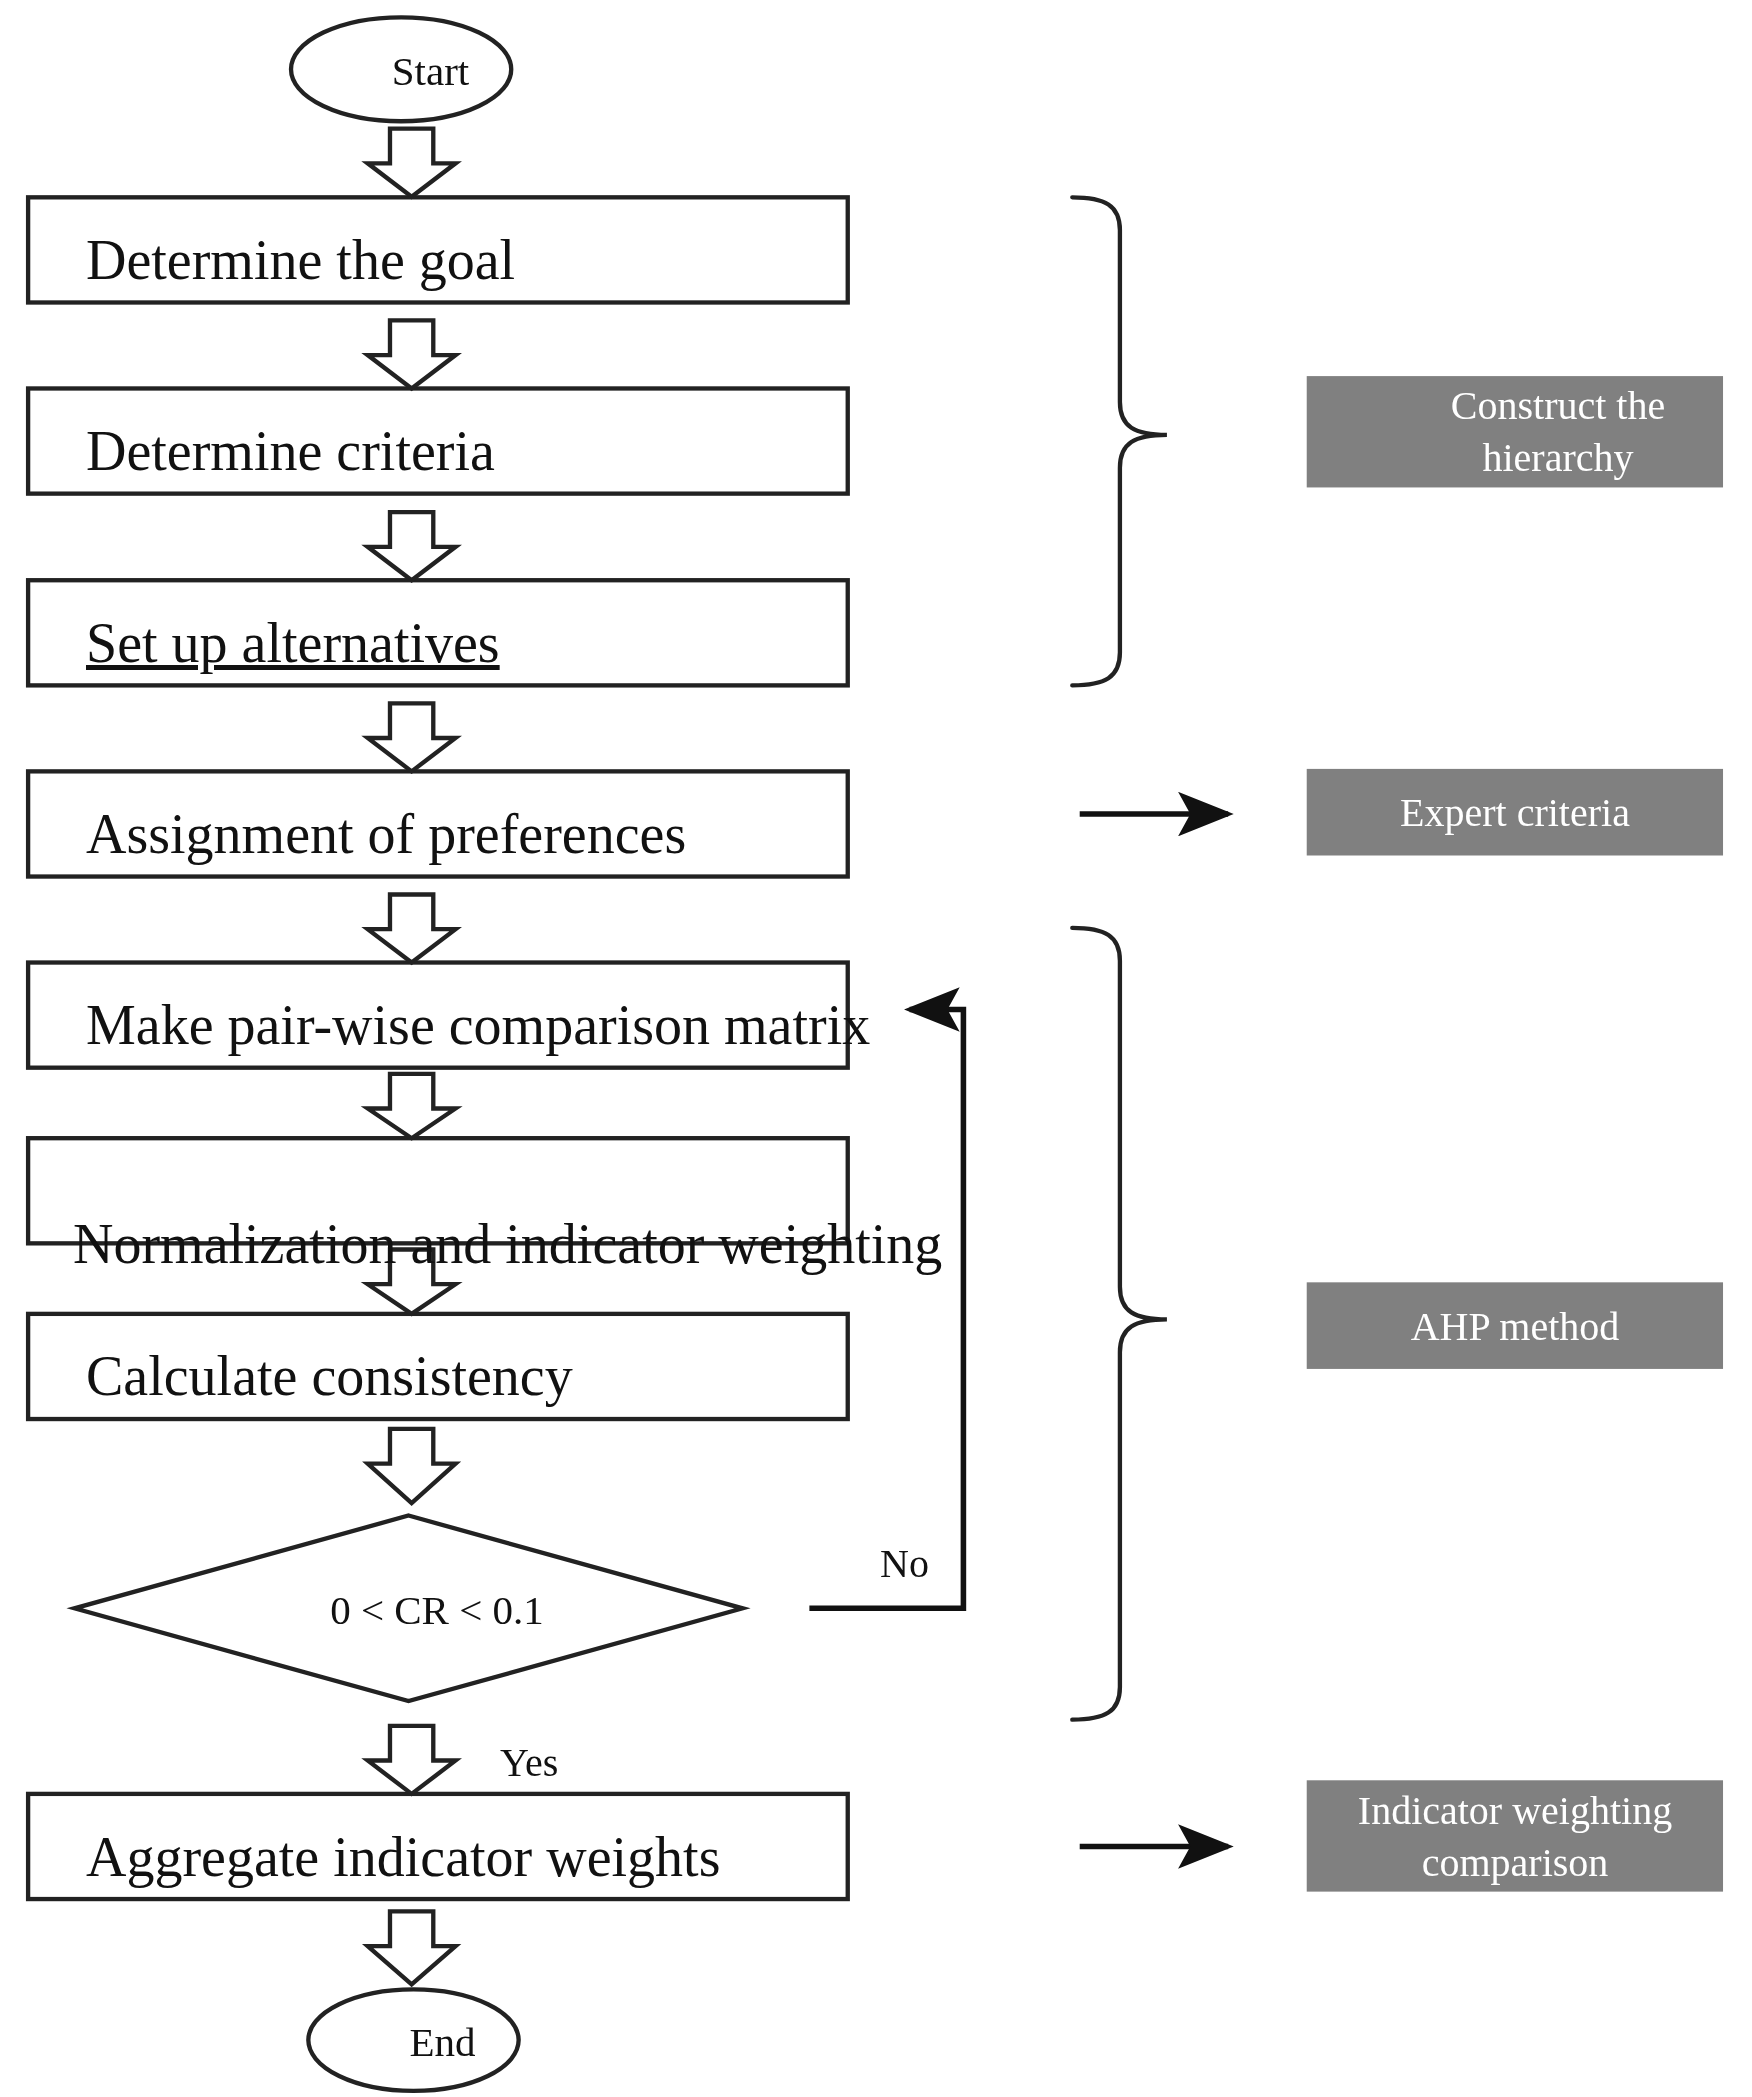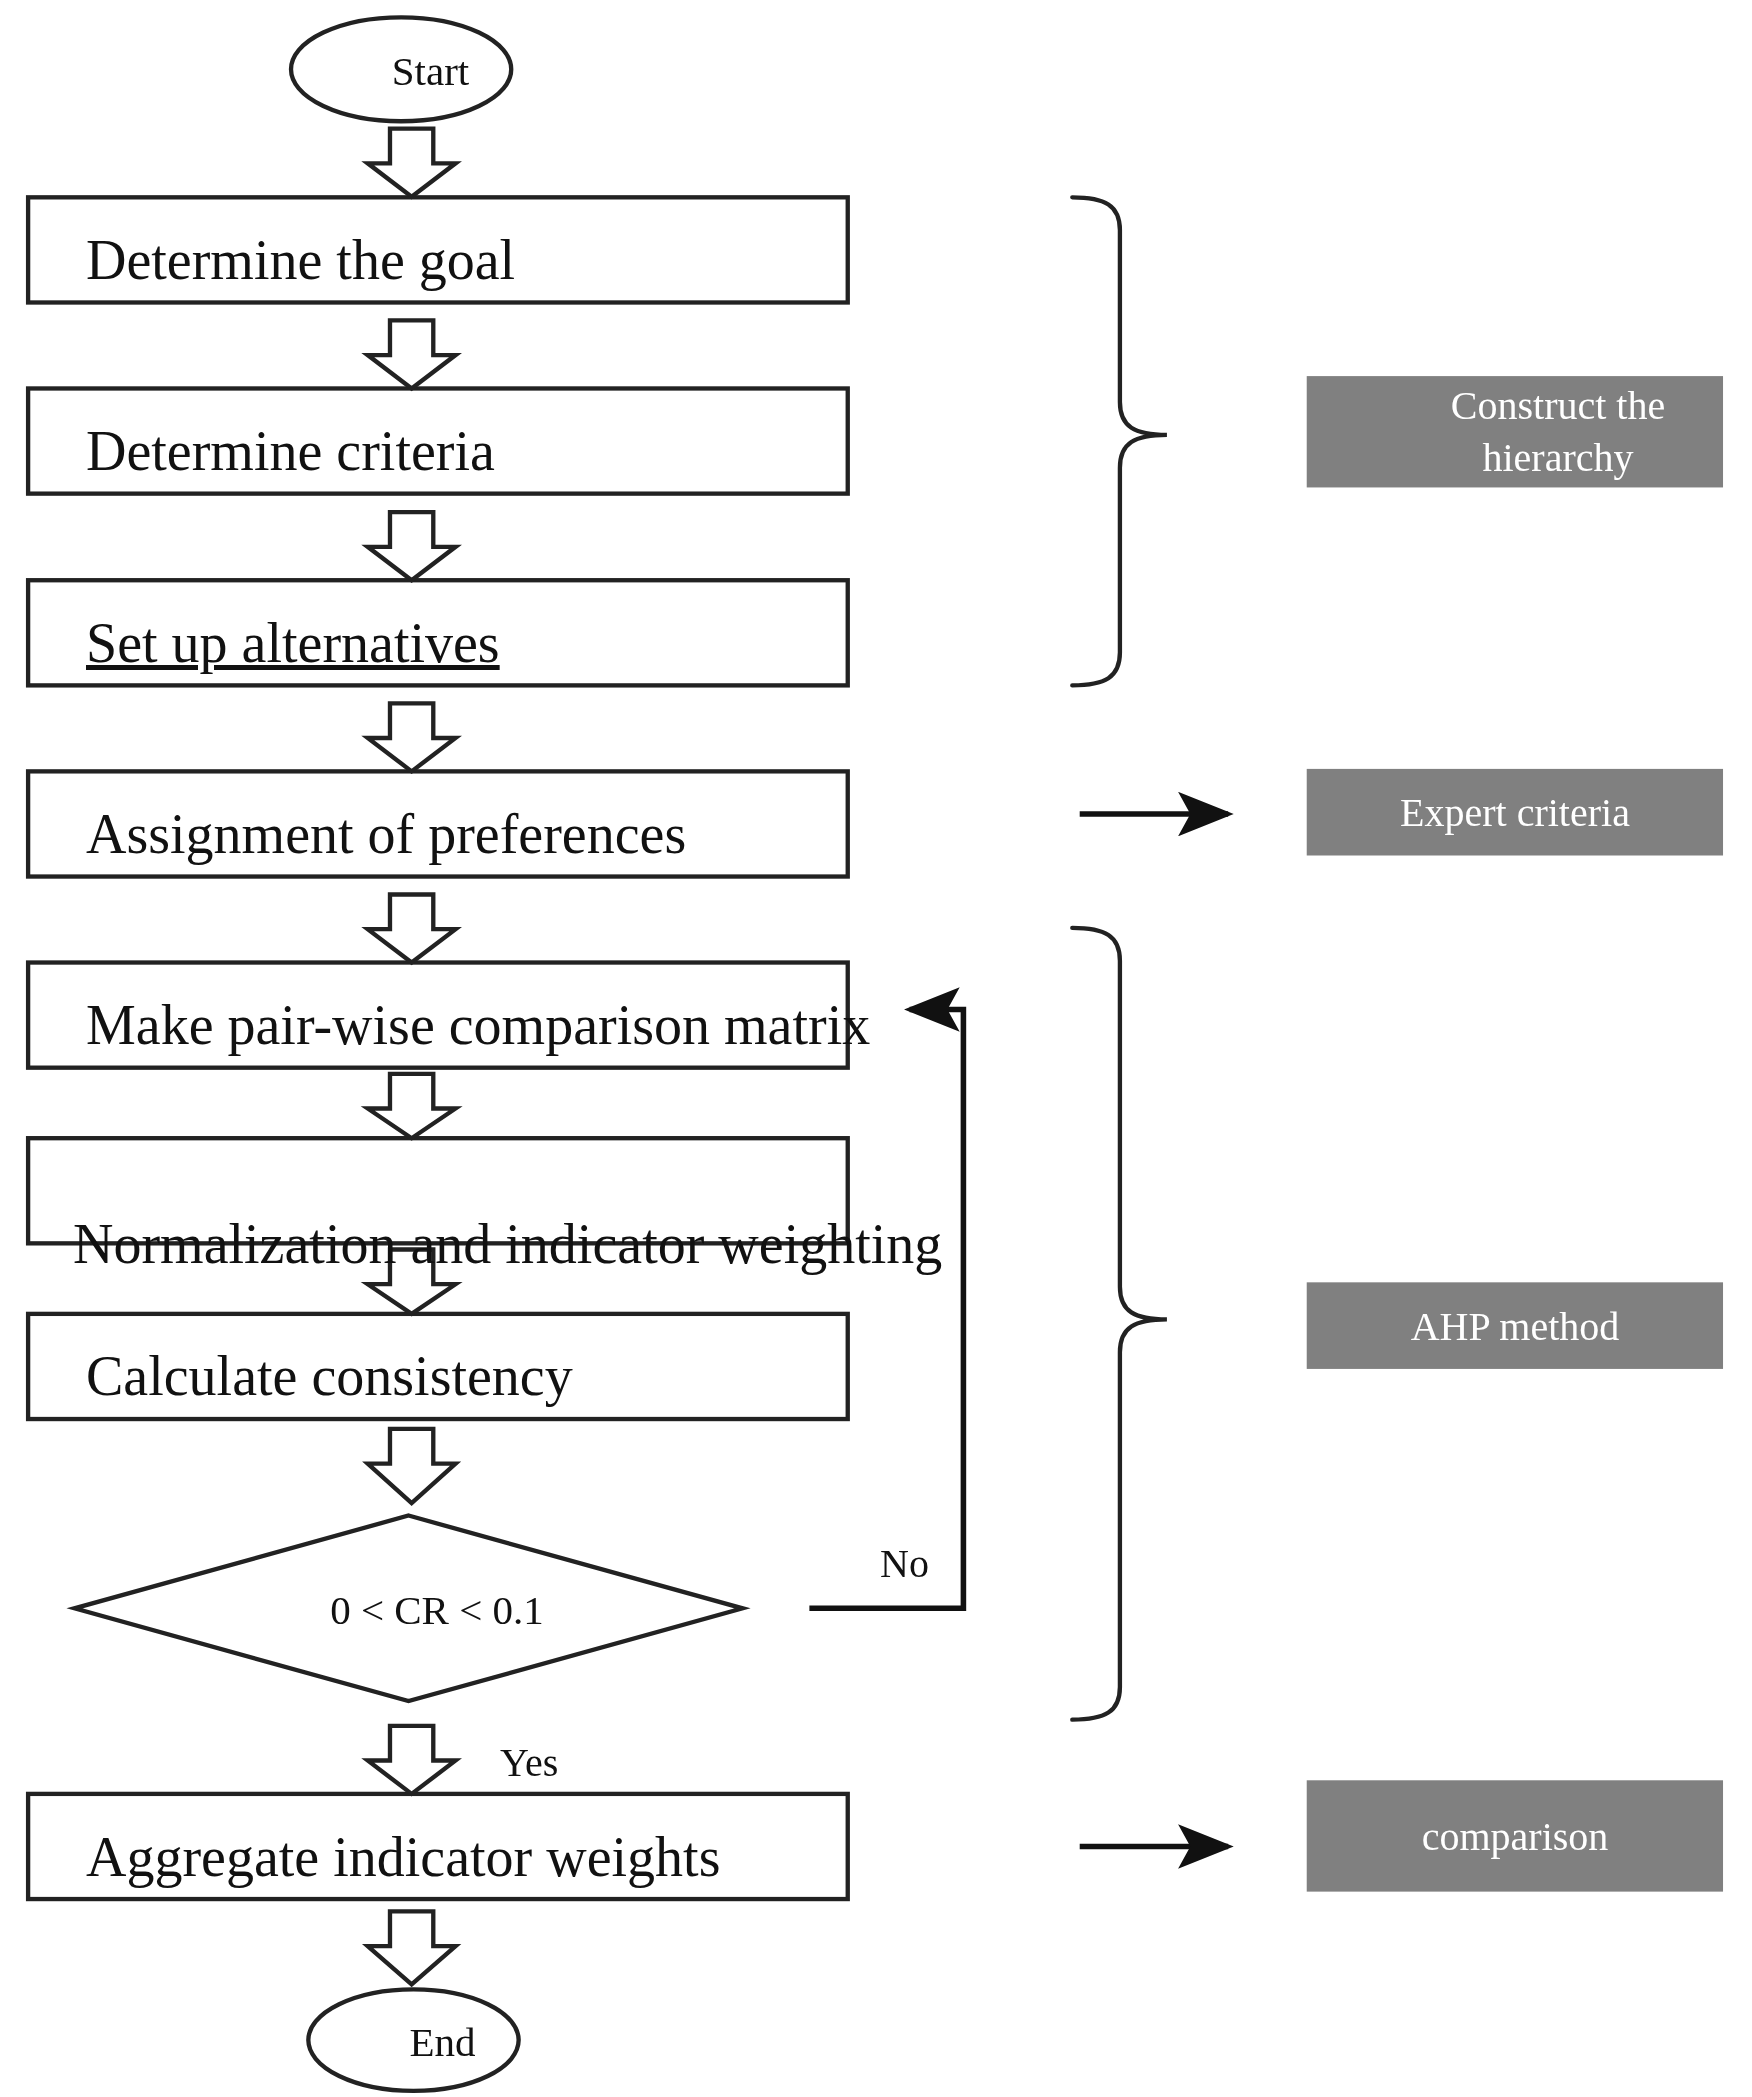--- a/index.html
+++ b/index.html
@@ -149,17 +149,18 @@
   <div class="group-box-label" style="left:1307px; top:376px; width:502px; height:111px; flex-direction:column;">
     <span>Construct the</span>
     <span>hierarchy</span>
   </div>
 
   <div class="group-box-label" style="left:1307px; top:769px; width:416px; height:87px;">Expert criteria</div>
 
   <div class="group-box-label" style="left:1307px; top:1283px; width:416px; height:87px;">AHP method</div>
 
   <div class="group-box-label" style="left:1307px; top:1781px; width:416px; height:111px; flex-direction:column;">
+    <span>Indicator weighting</span>
     <span>comparison</span>
   </div>
 
 </div>
 
 
 </body></html>

